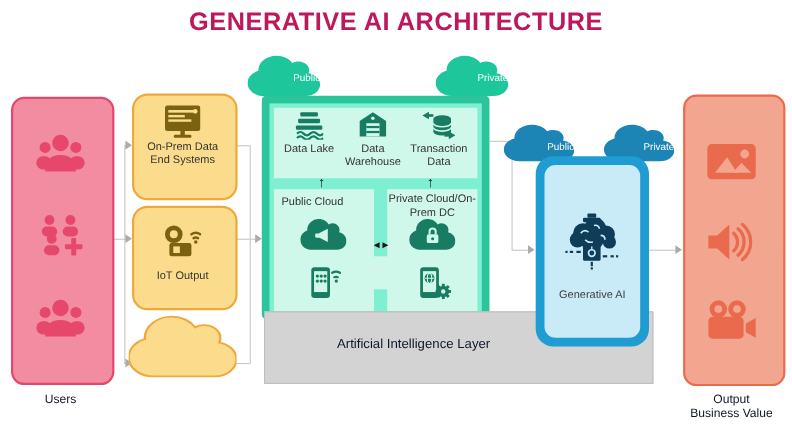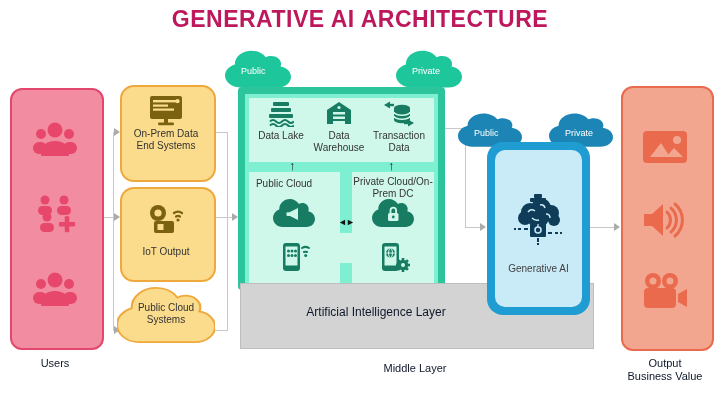--- a/index.html
+++ b/index.html
@@ -18,21 +18,21 @@
   .panel{position:absolute;border-radius:12px;}
   .users-box{left:10px;top:88px;width:90px;height:258px;background:#F28CA0;border:2px solid #E4476C;}
   .src-box{background:#FBDC8D;border:2px solid #EFA83B;border-radius:14px;}
   .teal-outer{left:238px;top:87px;width:207px;height:203px;background:#2CC59B;border-radius:4px;}
   .teal-inner{left:245px;top:94px;width:193px;height:189px;background:#7FEFD1;}
   .mint{position:absolute;background:#CFF8EB;}
   .gray-layer{left:240px;top:283px;width:352px;height:64px;background:#D3D3D3;border:1px solid #BEBEBE;}
   .blue-outer{left:487px;top:142px;width:103px;height:173px;background:#1F9CD1;border-radius:16px;}
   .blue-inner{left:495px;top:150px;width:87px;height:157px;background:#C9EBF8;border-radius:10px;}
   .out-box{left:621px;top:86px;width:89px;height:261px;background:#F2A690;border:2px solid #E96A4D;border-radius:12px;}
-  .cloud-text{position:absolute;left:16px;right:0;top:44%;text-align:left;color:#fff;font-size:9px;}
+  .cloud-text{position:absolute;left:0;right:0;top:44%;text-align:right;color:#fff;font-size:9px;}
   .uparrow{position:absolute;font-size:13px;font-weight:bold;color:#141414;line-height:13px;}
   .lrarrow{position:absolute;font-size:9px;color:#141414;letter-spacing:-1px;font-weight:bold;}
   svg{display:block;}
 </style>
 </head>
 <body>
 
 <div id="app">
 
   <h1 class="title">GENERATIVE AI ARCHITECTURE</h1>
@@ -126,21 +126,20 @@
     <g fill="none" stroke="#7A6210" stroke-width="2.2" stroke-linecap="round">
       <path d="M25 9 a7 7 0 0 1 8 0"></path>
         <path d="M27 12.5 a4 4 0 0 1 4 0"></path>
     </g>
   </svg>
   <div class="lbl" style="left:124px;top:246px;width:84px">IoT Output</div>
 
   <svg class="abs" style="left:117px;top:284px" width="98" height="62" viewBox="0 0 640 512" preserveAspectRatio="none">
     <path fill="#FBDC8D" stroke="#EFA83B" stroke-width="14" d="M0 336c0 79.5 64.5 144 144 144h368c70.7 0 128-57.3 128-128c0-61.9-44-113.6-102.4-125.4c4.1-10.7 6.4-22.4 6.4-34.6c0-53-43-96-96-96c-19.7 0-38.1 6-53.3 16.2C367 64.2 315.3 32 256 32C167.6 32 96 103.6 96 192c0 2.7 .1 5.4 .2 8.1C40.2 219.8 0 273.2 0 336z"></path>
   </svg>
-  <div class="lbl" style="left:124px;top:302px;width:84px">Public Cloud Systems</div>
 
   <div class="abs" style="left:225px;top:48px;width:66px;height:42px">
     <svg width="66" height="42" viewBox="0 0 640 512" preserveAspectRatio="none">
         <path fill="#1EC79B" d="M0 336c0 79.5 64.5 144 144 144h368c70.7 0 128-57.3 128-128c0-61.9-44-113.6-102.4-125.4c4.1-10.7 6.4-22.4 6.4-34.6c0-53-43-96-96-96c-19.7 0-38.1 6-53.3 16.2C367 64.2 315.3 32 256 32C167.6 32 96 103.6 96 192c0 2.7 .1 5.4 .2 8.1C40.2 219.8 0 273.2 0 336z"></path>
       </svg>
     <span class="cloud-text">Public</span>
   </div>
   <div class="abs" style="left:396px;top:48px;width:66px;height:42px">
     <svg width="66" height="42" viewBox="0 0 640 512" preserveAspectRatio="none">
         <path fill="#1EC79B" d="M0 336c0 79.5 64.5 144 144 144h368c70.7 0 128-57.3 128-128c0-61.9-44-113.6-102.4-125.4c4.1-10.7 6.4-22.4 6.4-34.6c0-53-43-96-96-96c-19.7 0-38.1 6-53.3 16.2C367 64.2 315.3 32 256 32C167.6 32 96 103.6 96 192c0 2.7 .1 5.4 .2 8.1C40.2 219.8 0 273.2 0 336z"></path>
@@ -254,21 +253,20 @@
       <circle cx="23" cy="23" r="5.2"></circle>
     </g>
     <circle cx="23" cy="23" r="2" fill="#CFF8EB"></circle>
   </svg>
 
   <div class="lrarrow" style="left:338px;top:217px">◄►</div>
   <div class="mint" style="left:311px;top:233px;width:70px;height:30px"></div>
 
   <div class="abs gray-layer"></div>
   <div class="caption" style="left:246px;top:306px;width:260px;font-size:12px">Artificial Intelligence Layer</div>
-  <div class="caption" style="left:355px;top:362px;width:120px">Middle Layer</div>
 
   <div class="abs" style="left:458px;top:111px;width:64px;height:38px">
     <svg width="64" height="38" viewBox="0 0 640 512" preserveAspectRatio="none">
         <path fill="#1C85B5" d="M0 336c0 79.5 64.5 144 144 144h368c70.7 0 128-57.3 128-128c0-61.9-44-113.6-102.4-125.4c4.1-10.7 6.4-22.4 6.4-34.6c0-53-43-96-96-96c-19.7 0-38.1 6-53.3 16.2C367 64.2 315.3 32 256 32C167.6 32 96 103.6 96 192c0 2.7 .1 5.4 .2 8.1C40.2 219.8 0 273.2 0 336z"></path>
       </svg>
     <span class="cloud-text">Public</span>
   </div>
   <div class="abs" style="left:549px;top:111px;width:64px;height:38px">
     <svg width="64" height="38" viewBox="0 0 640 512" preserveAspectRatio="none">
         <path fill="#1C85B5" d="M0 336c0 79.5 64.5 144 144 144h368c70.7 0 128-57.3 128-128c0-61.9-44-113.6-102.4-125.4c4.1-10.7 6.4-22.4 6.4-34.6c0-53-43-96-96-96c-19.7 0-38.1 6-53.3 16.2C367 64.2 315.3 32 256 32C167.6 32 96 103.6 96 192c0 2.7 .1 5.4 .2 8.1C40.2 219.8 0 273.2 0 336z"></path>

